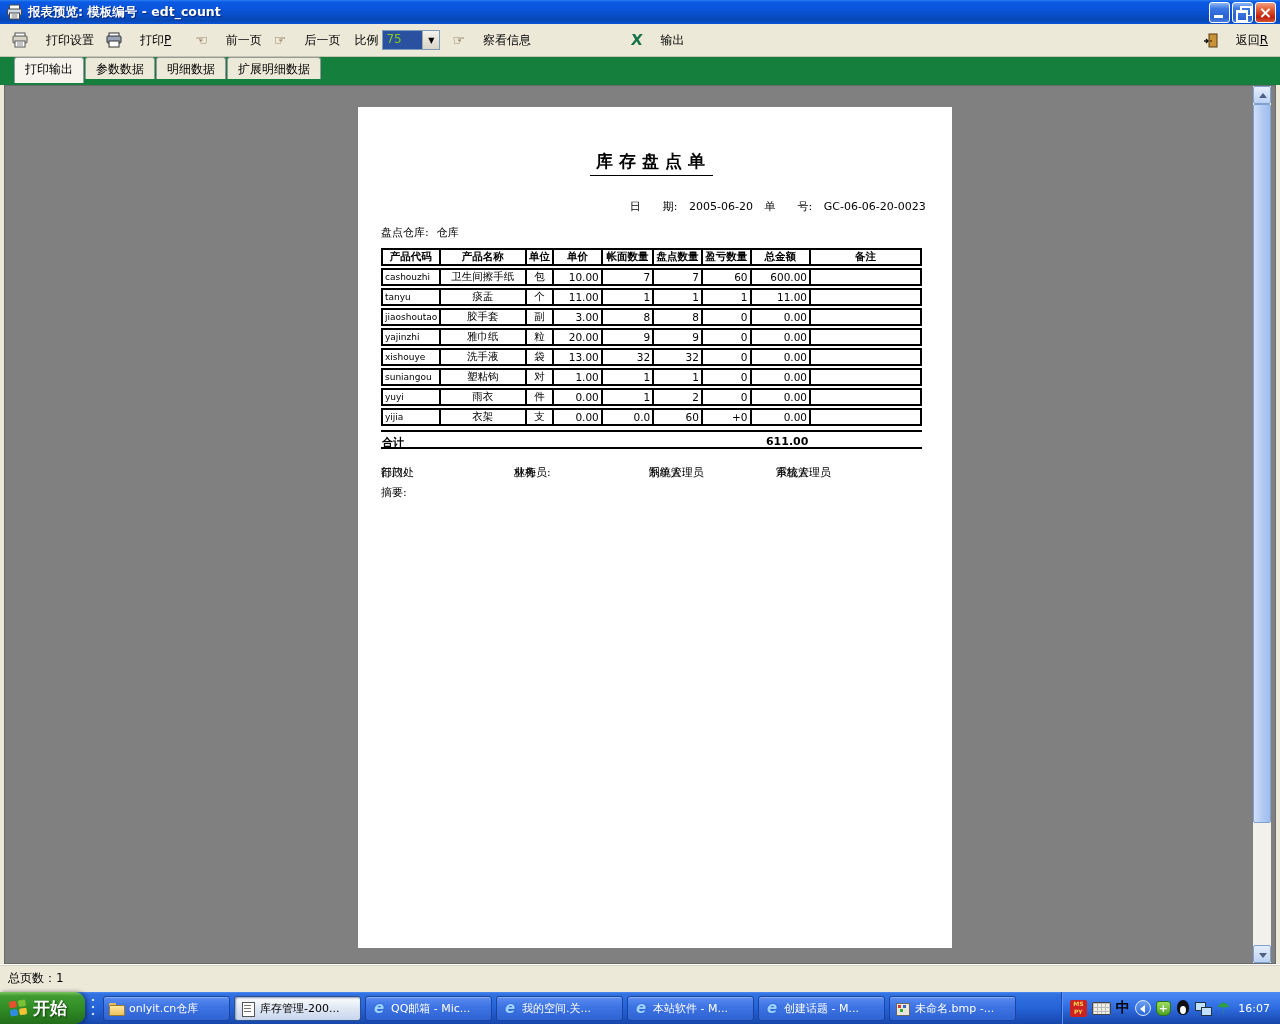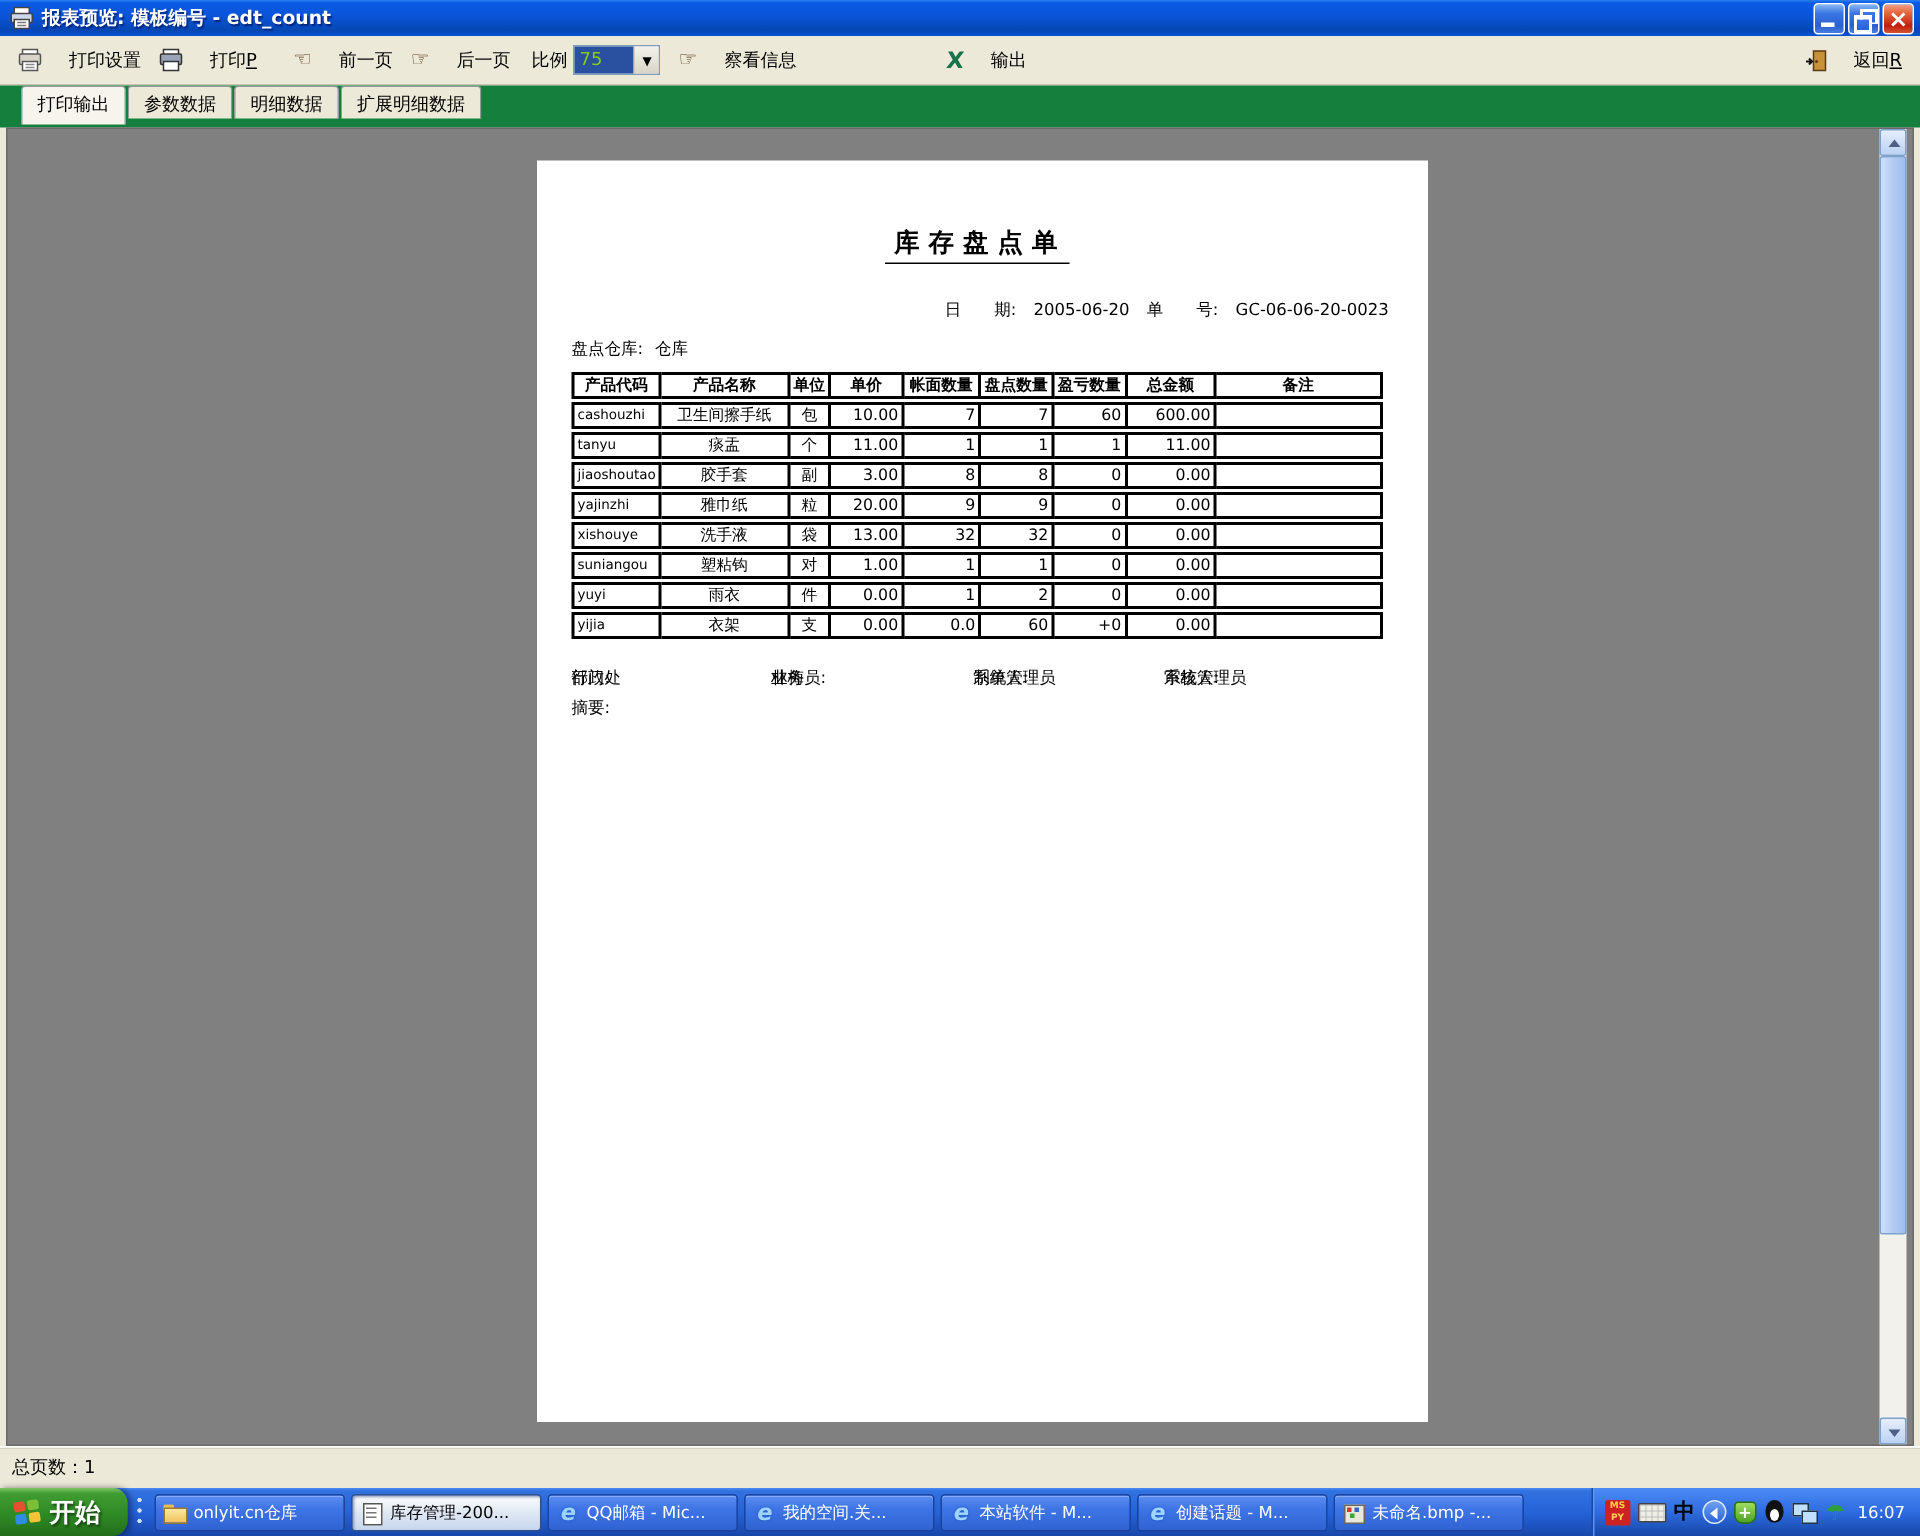--- a/index.html
+++ b/index.html
@@ -366,20 +366,24 @@
               <td class="c3">0.00</td>
               <td class="c4">0.0</td>
               <td class="c5">60</td>
               <td class="c6">+0</td>
               <td class="c7">0.00</td>
               <td class="c8"></td>
             </tr>
           </tbody>
       </table>
 
+      <div class="total-row">
+        <span class="tl">合计</span>
+        <span class="tv">611.00</span>
+      </div>
 
       <div class="rpt-footer">
         <span class="f0">
             <span>部门:</span>
             <span class="lblgap"></span>
             <span>行政处</span>
           </span>
         <span class="f1">
             <span>业务员:</span>
             <span class="lblgap"></span>

